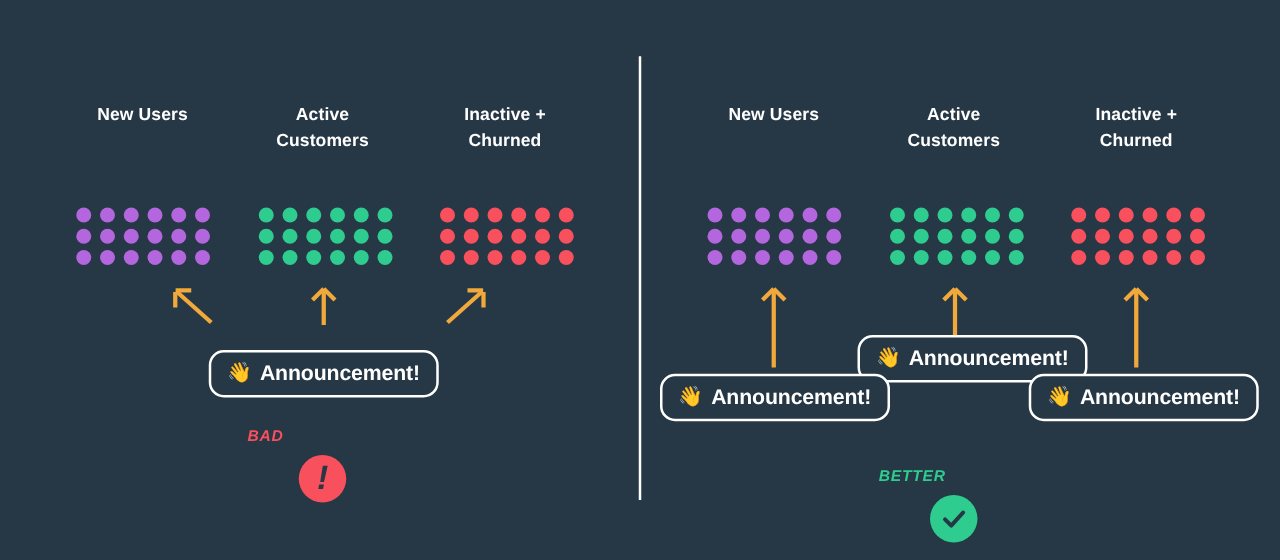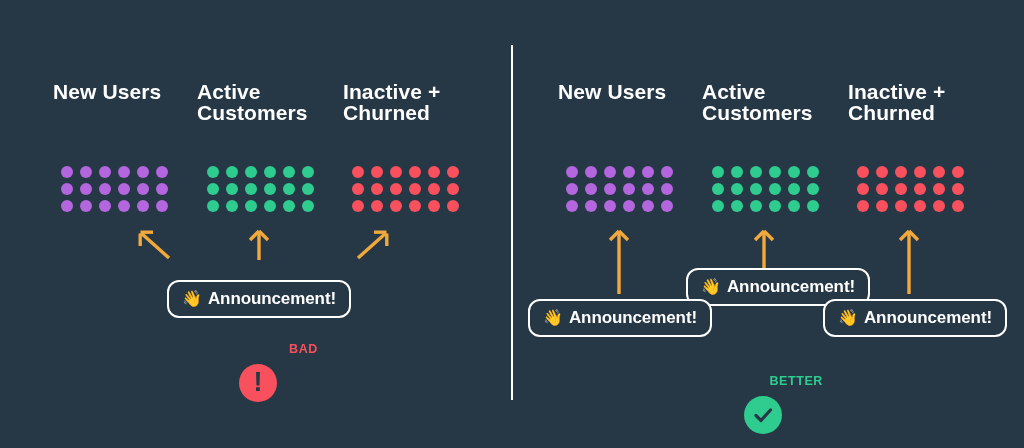--- a/index.html
+++ b/index.html
@@ -35,23 +35,23 @@
     position: absolute;
     top: 0;
     height: 448px;
   }
   .panel.left  { left: 0px;   width: 511px; }
   .panel.right { left: 513px; width: 511px; }
 
   
   .col-header {
     position: absolute;
-    text-align: left;
+    text-align: center;
     color: #ffffff;
-    font-size: 21px;
+    font-size: 14px;
     font-weight: bold;
     line-height: 21px;
     letter-spacing: 0.1px;
   }
 
   
   .dot-grid {
     position: absolute;
     display: grid;
     grid-template-columns: repeat(6, 19px);
@@ -96,22 +96,23 @@
     color: #ffffff;
     font-size: 17px;
     font-weight: bold;
     line-height: 1;
     letter-spacing: -0.1px;
   }
 
   
   .verdict {
     position: absolute;
-    text-align: right;
+    text-align: left;
     width: 120px;
+    font-style: italic;
   }
   .verdict-label {
     font-size: 12.5px;
     font-weight: bold;
     letter-spacing: 0.6px;
     line-height: 15px;
   }
   .verdict-label.bad    { color: #f9505d; }
   .verdict-label.better { color: #2ecc8f; }
   .verdict-icon {

